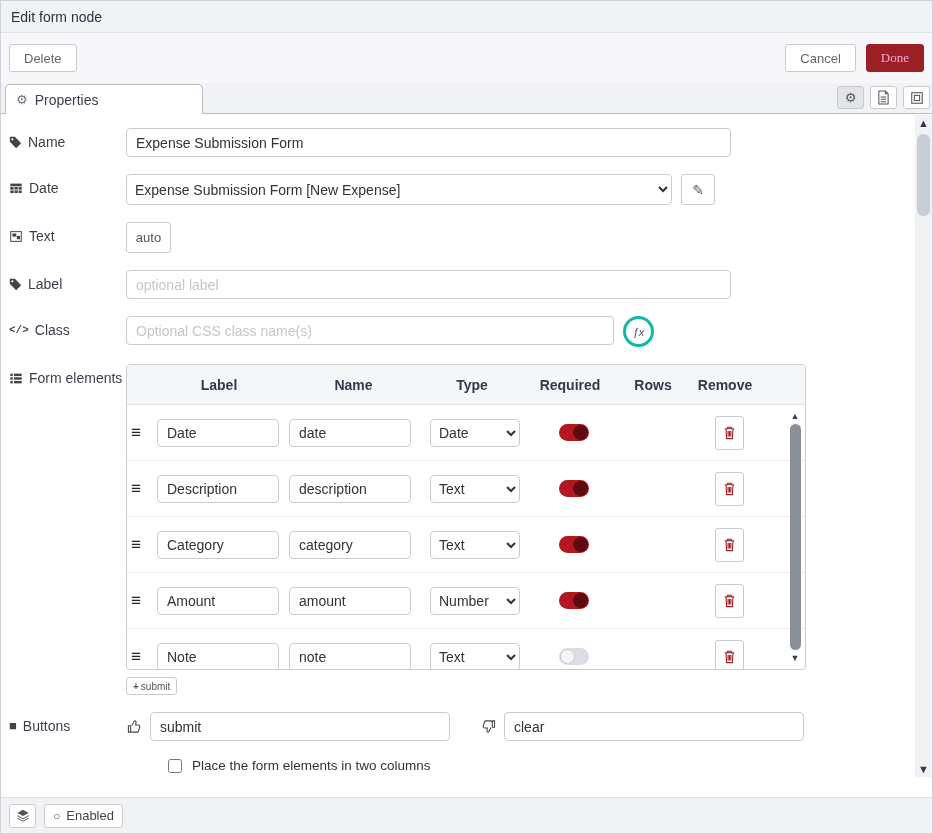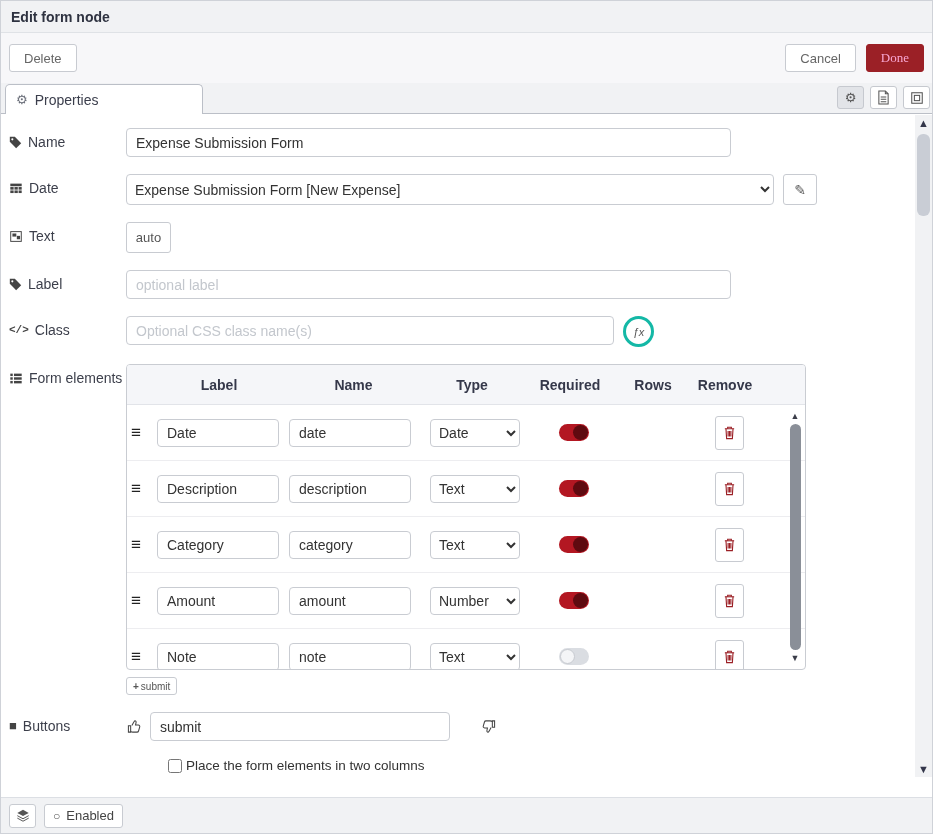--- a/index.html
+++ b/index.html
@@ -6,21 +6,21 @@
   html,body { width: 933px; height: 834px; }
   body {
     font-family: "Liberation Sans", "DejaVu Sans", sans-serif;
     font-size: 14px; color: #333; background: #fff; overflow: hidden;
   }
   .dialog { position: relative; width: 933px; height: 834px; border: 1px solid #cfd2d8; }
 
   
   .dlg-header { height: 32px; background: #f1f2f4; border-bottom: 1px solid #dfe2e6;
     display: flex; align-items: center; padding-left: 10px; }
-  .dlg-title { font-weight: bold; font-size: 14px; color: #2e3240; }
+  .dlg-title { font-weight: normal; font-size: 14px; color: #2e3240; }
 
   
   .btn-bar { height: 50px; background: #f7f7f9; display: flex; align-items: center; padding: 0 8px; }
   .btn { height: 28px; padding: 0 14px; background: #fff; border: 1px solid #c8cbd1;
     border-radius: 3px; color: #666; font-size: 13px; cursor: pointer; font-family: inherit; }
   .btn.primary { background: var(--done_bg, #9b2026); border-color: var(--done_bg, #9b2026); color: #f9a8d4; font-family: Liberation Serif, serif; }
   .spacer { flex: 1; }
   .btn + .btn { margin-left: 10px; }
 
   
@@ -45,21 +45,21 @@
   .glyph { font-size: 13px; color: #444; font-style: normal; }
   .code-glyph { font-family: "Liberation Mono", monospace; font-size: 11px; font-weight: bold; color: #444; }
 
   input[type=text] { height: 29px; border: 1px solid #c9ccd2; border-radius: 4px; padding: 0 9px;
     font-size: 14px; color: #333; font-family: inherit; outline: none; background: #fff; }
   input::placeholder { color: #c3c7cd; }
   select { height: 31px; border: 1px solid #c9ccd2; border-radius: 4px; font-size: 14px; color: #333;
     font-family: inherit; background: #fff; padding: 0 4px; }
   .w605 { width: 605px; }
   .w590 { width: 488px; }
-  .group-select { width: 648px; }
+  .group-select { width: 546px; }
   .edit-btn { width: 34px; height: 31px; margin-left: 9px; background: #fff; border: 1px solid #c8cbd1;
     border-radius: 3px; color: #555; font-size: 14px; cursor: pointer; }
   .auto-btn { width: 45px; height: 31px; background: #fff; border: 1px solid #c8cbd1; border-radius: 3px;
     color: #555; font-size: 13px; cursor: pointer; font-family: inherit; }
   .fx-btn { width: 31px; height: 31px; margin-left: 9px; border-radius: 50%; background: #fff;
     border: 3px solid #14b8a6; color: #555; font-style: italic; font-size: 11px; cursor: pointer;
     display: inline-flex; align-items: center; justify-content: center; }
 
   
   .tbl-wrap { width: 680px; }
@@ -94,21 +94,21 @@
   .add-el-btn { margin: 7px 0 0 0; height: 18px; padding: 0 6px; background: #fff; border: 1px solid #c8cbd1;
     border-radius: 3px; font-size: 10px; color: #555; cursor: pointer; font-family: inherit; }
   .add-el-btn .plus { font-weight: bold; margin-right: 2px; }
 
   
   .btns-field { display: flex; align-items: center; gap: 8px; }
   .btns-field input { width: 300px; }
   .thumb-icon { display: inline-flex; width: 16px; justify-content: center; }
   .gap18 { width: 14px; }
 
-  .chk-row { margin-left: 117px; display: flex; align-items: flex-end; gap: 4px; color: #333; font-size: 13.5px; padding-left: 42px; }
+  .chk-row { margin-left: 117px; display: flex; align-items: flex-end; gap: 10px; color: #333; font-size: 13.5px; padding-left: 42px; }
   .chk-row input { width: 14px; height: 14px; }
 
   
   .main-scroll { position: absolute; top: 114px; right: 0; width: 17px; height: 662px; background: #f1f2f4;
     display: flex; flex-direction: column; align-items: center; z-index: 5; }
   .main-scroll .arr { color: #33364a; font-size: 11px; line-height: 16px; cursor: pointer; }
   .main-scroll .thumb { width: 13px; height: 82px; margin-top: 3px; background: #c9cdd5; border-radius: 6px; cursor: pointer; }
   .main-scroll .track-fill { flex: 1; }
 
   
@@ -398,20 +398,21 @@
             </svg>
         </span>
         <input type="text" value="submit" style="">
         <span class="gap18"></span>
         <span class="thumb-icon">
           <svg width="15" height="15" viewBox="0 0 16 16" fill="none" stroke="#444" stroke-width="1.1" style="transform:rotate(180deg)">
               <path d="M1.5 7.2h2.4v6.8H1.5z"></path>
               <path d="M3.9 13.2c.6.5 1.3.8 2.3.8h4.5c.8 0 1.4-.5 1.6-1.2l1.3-4.3c.3-1-.4-2-1.4-2H9.1l.6-2.9C9.9 2.6 9.3 2 8.6 2c-.4 0-.8.2-1 .6L5.2 7"></path>
             </svg>
         </span>
+        <input type="text" value="clear" style="">
       </div>
     </div>
 
     <div class="chk-row">
       <input type="checkbox" style="">
       <span>Place the form elements in two columns</span>
     </div>
 
   </div>
 

